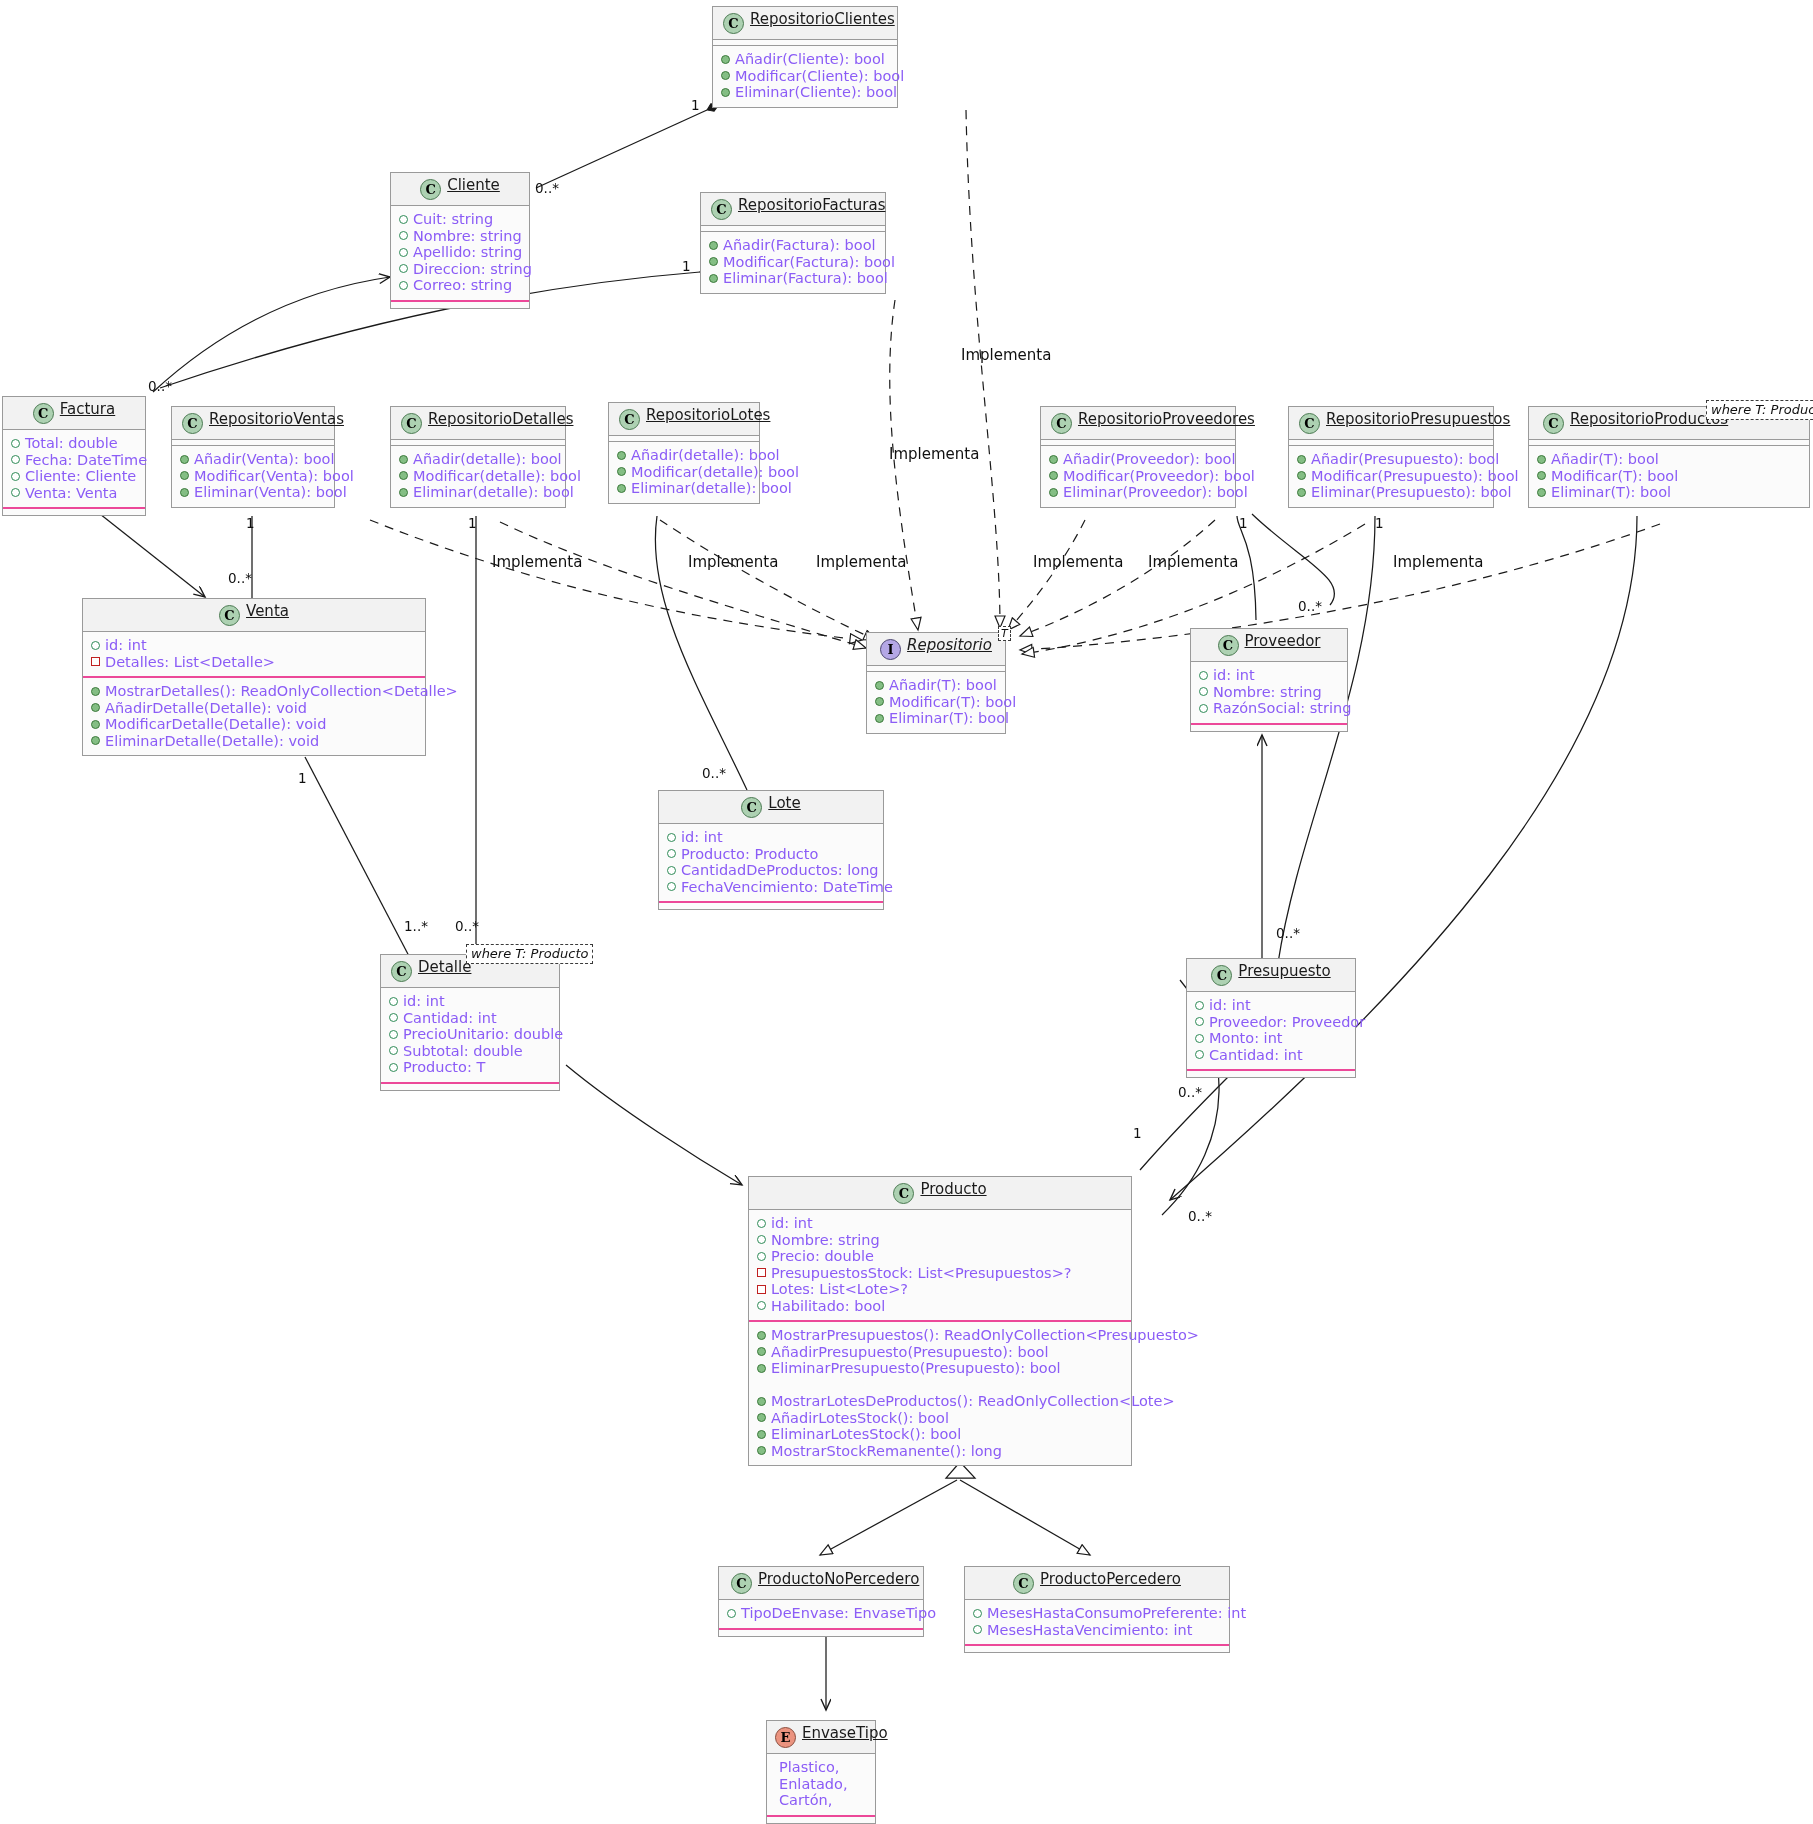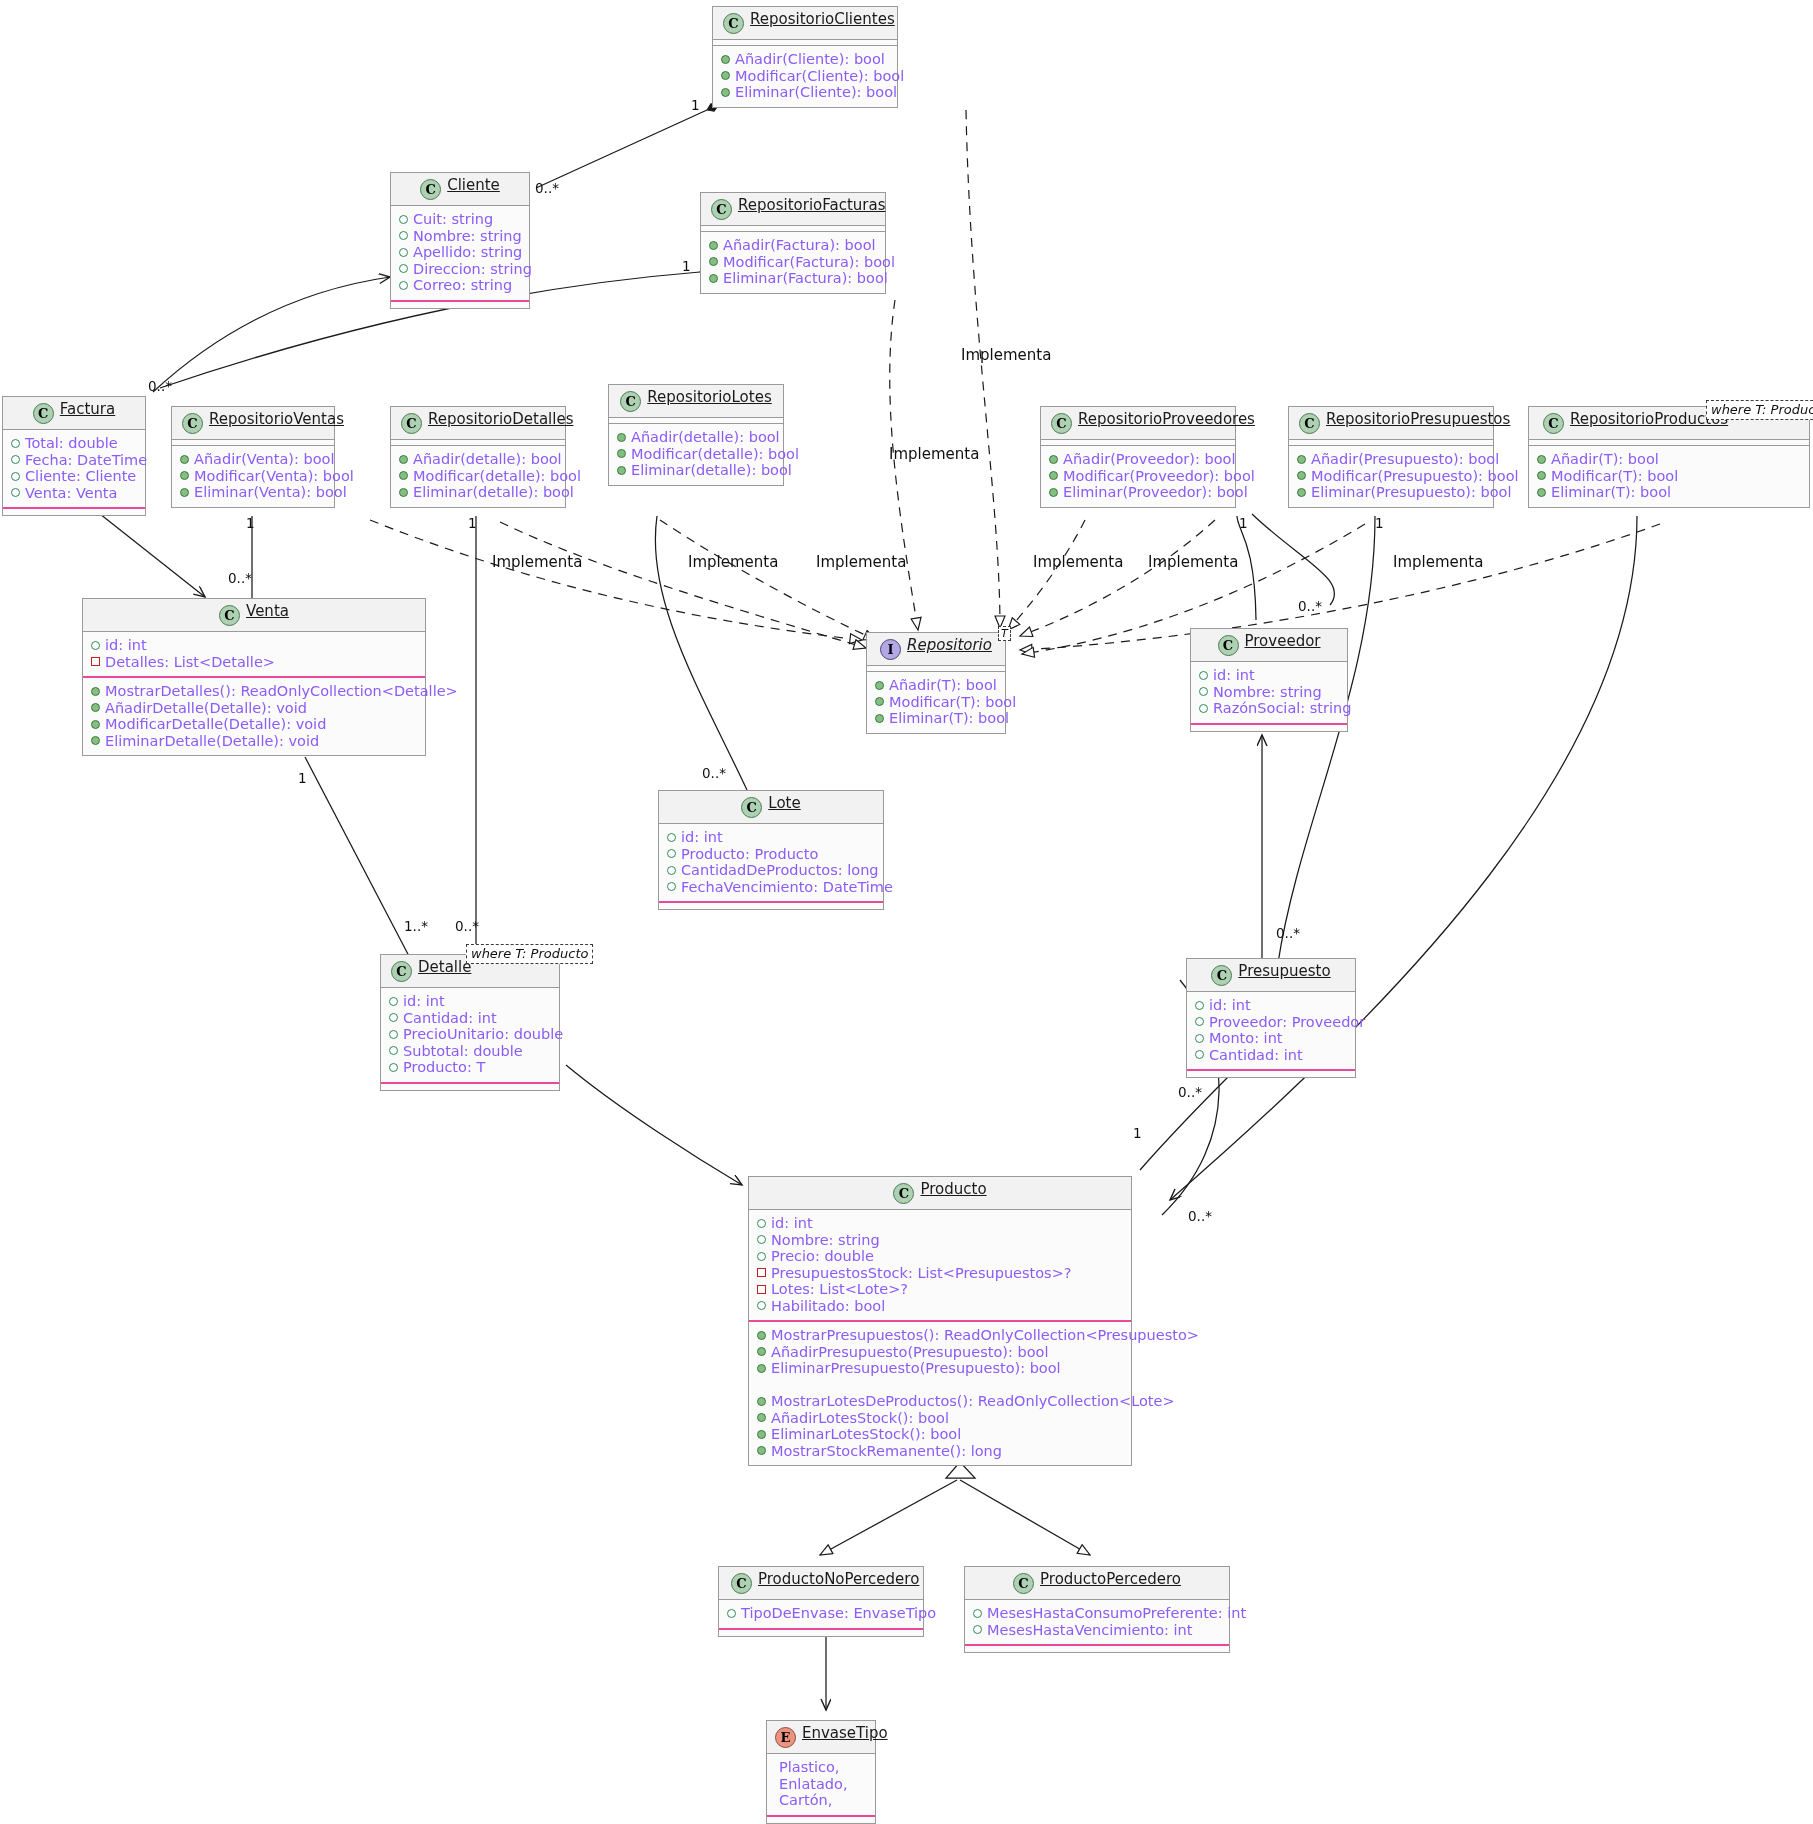--- a/index.html
+++ b/index.html
@@ -255,21 +255,21 @@
       <span class="ic c">C</span><span>RepositorioDetalles</span>
     </div>
     <div class="sep"></div>
     <div class="compart">
       <span class="row"><i class="m pub-f"></i><span>Añadir(detalle): bool</span></span>
       <span class="row"><i class="m pub-f"></i><span>Modificar(detalle): bool</span></span>
       <span class="row"><i class="m pub-f"></i><span>Eliminar(detalle): bool</span></span>
     </div>
   </div>
 
-  <div class="node" style="left:608px;top:384px;width:176px;">
+  <div class="node" style="left:608px;top:402px;width:152px;">
     <div class="title">
       <span class="ic c">C</span><span>RepositorioLotes</span>
     </div>
     <div class="sep"></div>
     <div class="compart">
       <span class="row"><i class="m pub-f"></i><span>Añadir(detalle): bool</span></span>
       <span class="row"><i class="m pub-f"></i><span>Modificar(detalle): bool</span></span>
       <span class="row"><i class="m pub-f"></i><span>Eliminar(detalle): bool</span></span>
     </div>
   </div>

